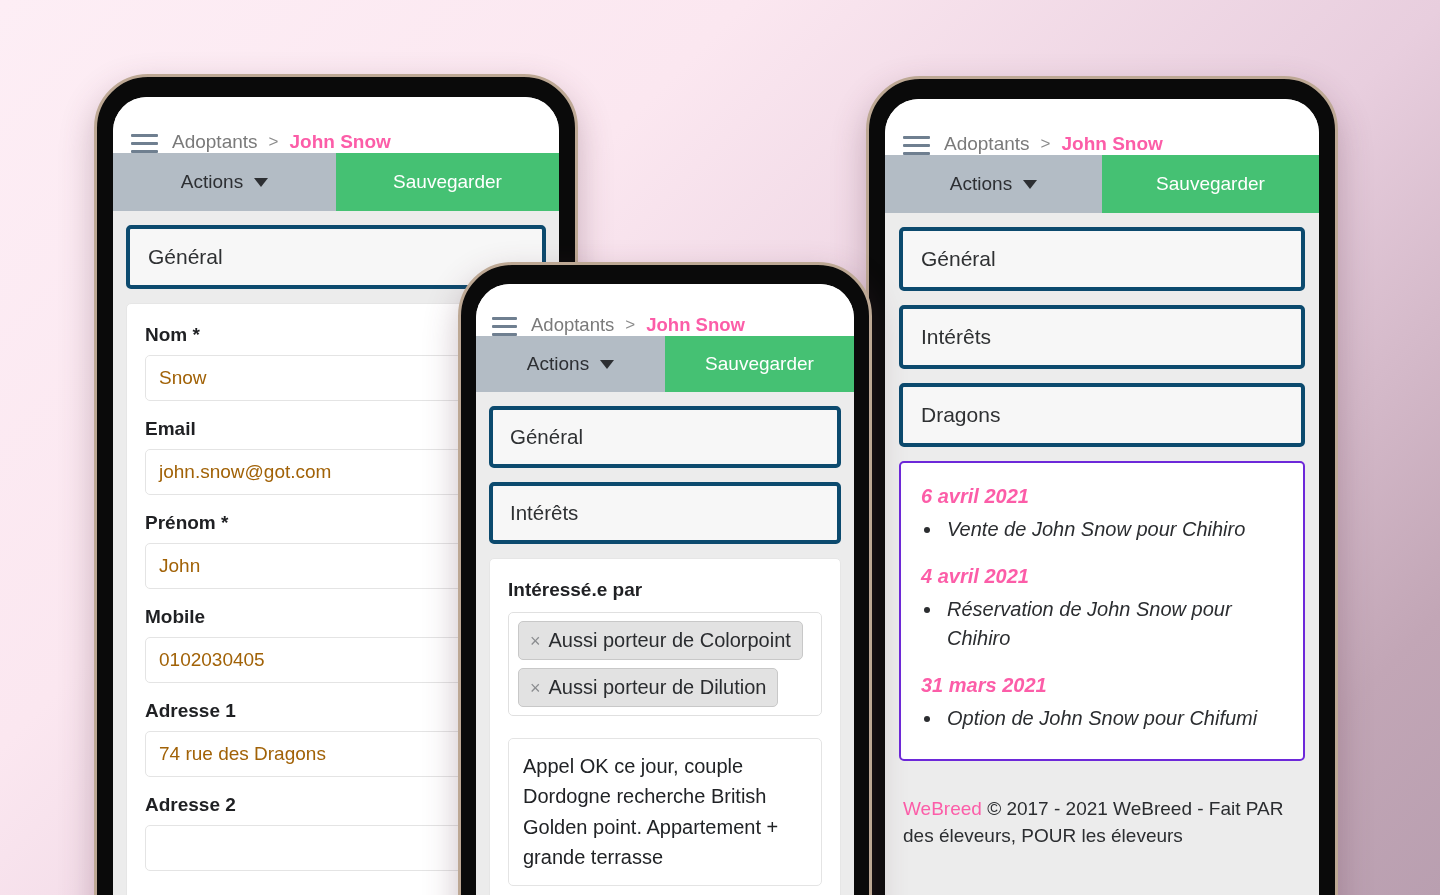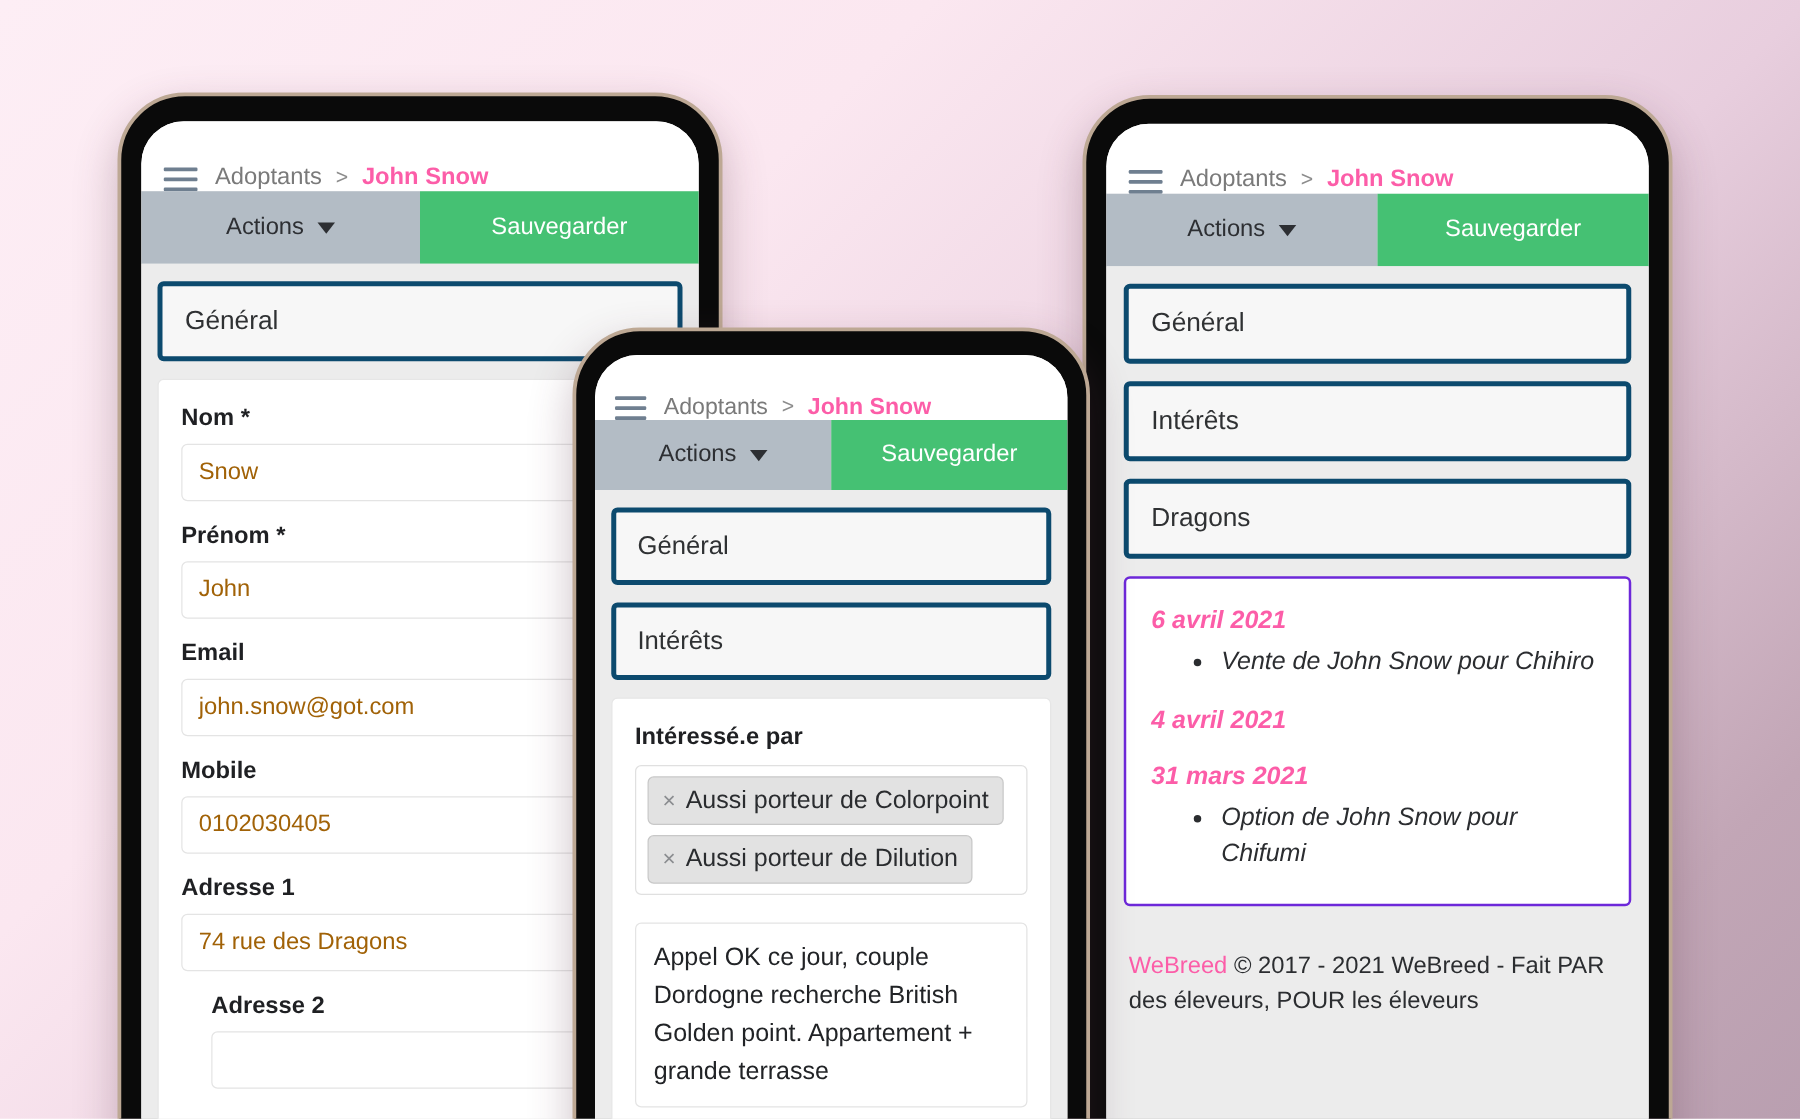--- a/index.html
+++ b/index.html
@@ -159,21 +159,21 @@
     background: #ffffff;
     border: 1px solid #e6e6e6;
     border-radius: 5px;
     padding: 20px 18px 18px 18px;
     flex: 1 1 auto;
     overflow: hidden;
   }
 
   
   .field { margin-bottom: 17px; }
-  .field:last-child { margin-bottom: 0; margin-left: 24px; }
+  .field:last-child { margin-bottom: 0; }
   .field-label {
     font-size: 19px;
     font-weight: bold;
     color: #1f2023;
     margin-bottom: 9px;
   }
   .field-input {
     border: 1px solid #e4e4e4;
     border-radius: 5px;
     background: #fff;
@@ -229,21 +229,21 @@
   }
   .tl-group { margin-bottom: 22px; }
   .tl-group:last-child { margin-bottom: 0; }
   .tl-date {
     color: #fc5da8;
     font-weight: bold;
     font-style: italic;
     font-size: 20px;
     margin-bottom: 7px;
   }
-  .tl-list { list-style: disc; margin-left: 52px; }
+  .tl-list { list-style: disc; margin-left: 22px; }
   .tl-item {
     font-style: italic;
     font-size: 20px;
     line-height: 1.42;
     color: #2b2d30;
     padding-left: 4px;
   }
 
   .footer {
     margin-top: 34px;
@@ -287,27 +287,27 @@
         <div class="acc-head">Général</div>
 
         <div class="acc-body">
 
           <div class="field">
             <div class="field-label">Nom *</div>
             <div class="field-input">Snow</div>
           </div>
 
           <div class="field">
+            <div class="field-label">Email</div>
+            <div class="field-input">john.snow@got.com</div>
+          </div>
+
+          <div class="field">
             <div class="field-label">Prénom *</div>
             <div class="field-input">John</div>
-          </div>
-
-          <div class="field">
-            <div class="field-label">Email</div>
-            <div class="field-input">john.snow@got.com</div>
           </div>
 
           <div class="field">
             <div class="field-label">Mobile</div>
             <div class="field-input">0102030405</div>
           </div>
 
           <div class="field">
             <div class="field-label">Adresse 1</div>
             <div class="field-input">74 rue des Dragons</div>
@@ -357,20 +357,23 @@
 
           <div class="tl-group">
             <div class="tl-date">6 avril 2021</div>
             <ul class="tl-list">
               <li class="tl-item">Vente de John Snow pour Chihiro</li>
             </ul>
           </div>
 
           <div class="tl-group">
             <div class="tl-date">4 avril 2021</div>
+            <ul class="tl-list">
+              <li class="tl-item">Réservation de John Snow pour Chihiro</li>
+            </ul>
           </div>
 
           <div class="tl-group">
             <div class="tl-date">31 mars 2021</div>
             <ul class="tl-list">
               <li class="tl-item">Option de John Snow pour Chifumi</li>
             </ul>
           </div>
 
         </div>

